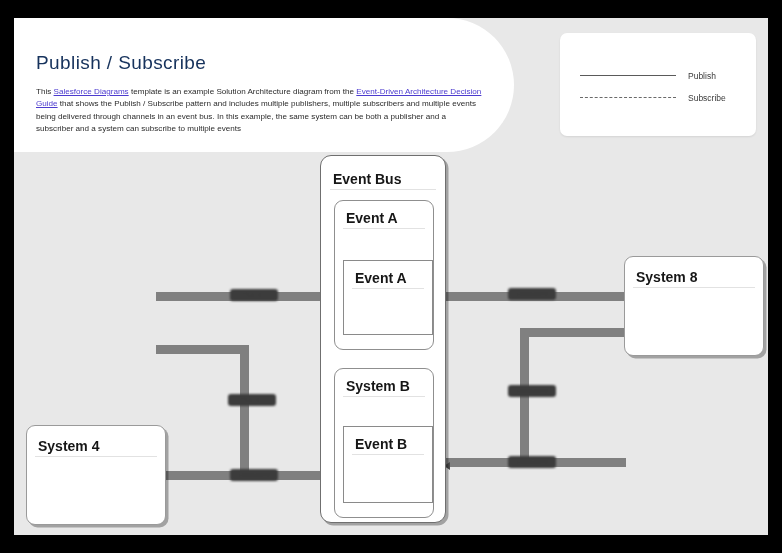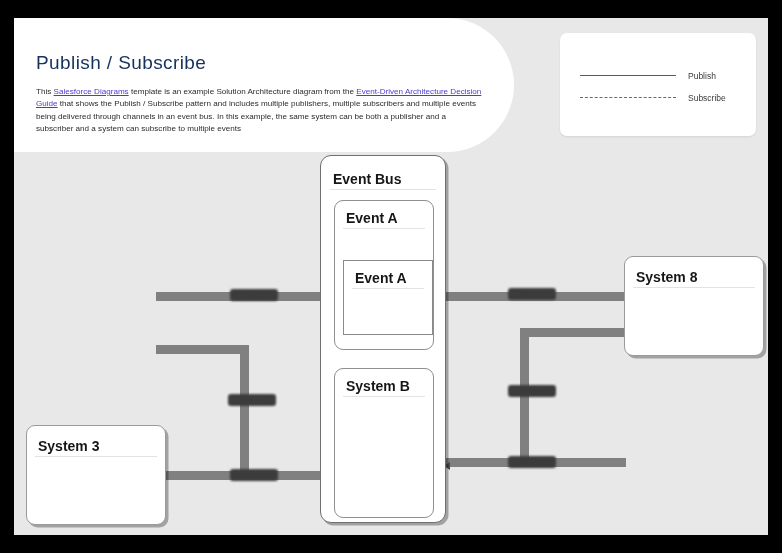--- a/index.html
+++ b/index.html
@@ -113,24 +113,28 @@
   </div>
   <div class="node eventnode" style="left:343px;top:260px;width:90px;height:75px">
     <div class="ttl">Event A</div>
     <div class="rule"></div>
   </div>
 
   <div class="node topicnode" style="left:334px;top:368px;width:100px;height:150px">
     <div class="ttl">System B</div>
     <div class="rule"></div>
   </div>
+  <div class="node eventnode" style="left:343px;top:426px;width:90px;height:77px">
+    <div class="ttl">Event B</div>
+    <div class="rule"></div>
+  </div>
 
 
   <div class="node sysnode" style="left:26px;top:425px">
-    <div class="ttl">System 3</div>
+    <div class="ttl">System 4</div>
     <div class="rule"></div>
   </div>
 
   <div class="node sysnode" style="left:624px;top:256px">
     <div class="ttl">System 8</div>
     <div class="rule"></div>
   </div>
 
 
 </div>

